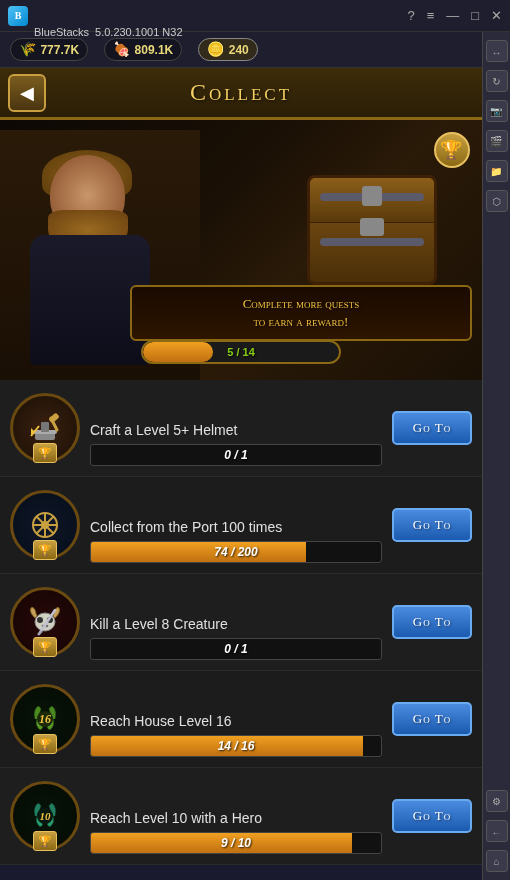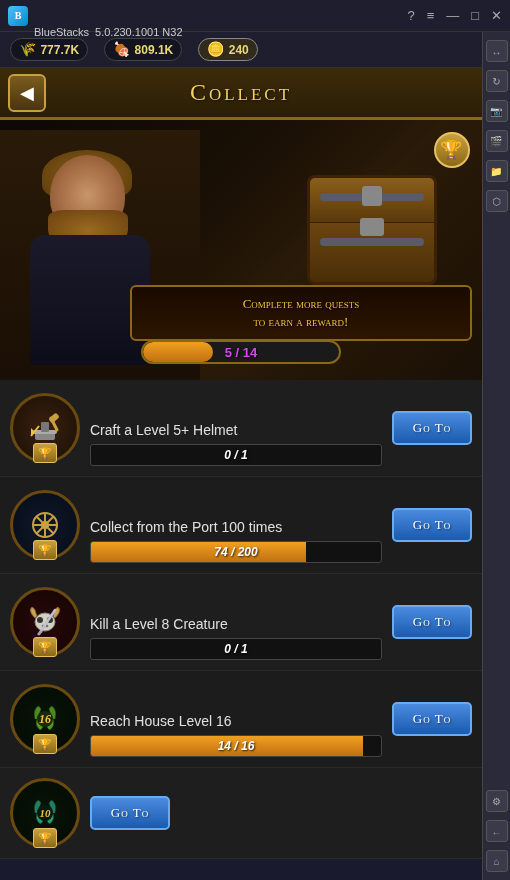--- a/index.html
+++ b/index.html
@@ -371,22 +371,22 @@
     .progress-bar-fill {
       height: 100%;
       background: linear-gradient(180deg, #f0a020 0%, #c07010 100%);
       border-radius: 10px;
     }
     .progress-bar-text {
       position: absolute;
       top: 50%;
       left: 50%;
       transform: translate(-50%, -50%);
-      color: #d946ef;
-      font-size: 13px;
+      color: #84cc16;
+      font-size: 11px;
       font-weight: bold;
       font-family: Arial, sans-serif;
       text-shadow: 1px 1px 2px rgba(0,0,0,0.8);
     }
 
     
     .quest-list {
       background: #1a1a1a;
     }
     .quest-item {
@@ -712,17 +712,24 @@
             <path d="M8 18 Q6 10 10 6 Q12 4 14 8 Q12 14 10 18" fill="#208060" stroke="#104030" stroke-width="0.5"></path>
             <path d="M28 18 Q30 10 26 6 Q24 4 22 8 Q24 14 26 18" fill="#208060" stroke="#104030" stroke-width="0.5"></path>
             <path d="M10 18 Q8 24 12 28 Q14 30 16 26 Q14 22 12 18" fill="#28a070" stroke="#104030" stroke-width="0.5"></path>
             <path d="M26 18 Q28 24 24 28 Q22 30 20 26 Q22 22 24 18" fill="#28a070" stroke="#104030" stroke-width="0.5"></path>
             <circle cx="18" cy="18" r="8" fill="#081a10"></circle>
             <text x="18" y="22" text-anchor="middle" fill="#f0c040" font-size="11" font-weight="bold">10</text>
           </svg>
         </div>
         <div class="quest-trophy-badge">🏆</div>
       </div>
+      <div class="quest-content">
+        <span class="quest-title">Reach Level 10 with a Hero</span>
+        <div class="quest-progress-bar-outer">
+          <div class="quest-progress-bar-fill" style="width: 90%"></div>
+          <span class="quest-progress-text">9 / 10</span>
+        </div>
+      </div>
       <div class="goto-btn">Go To</div>
     </div>
 
   </div>
 </div>
 
 </body></html>

